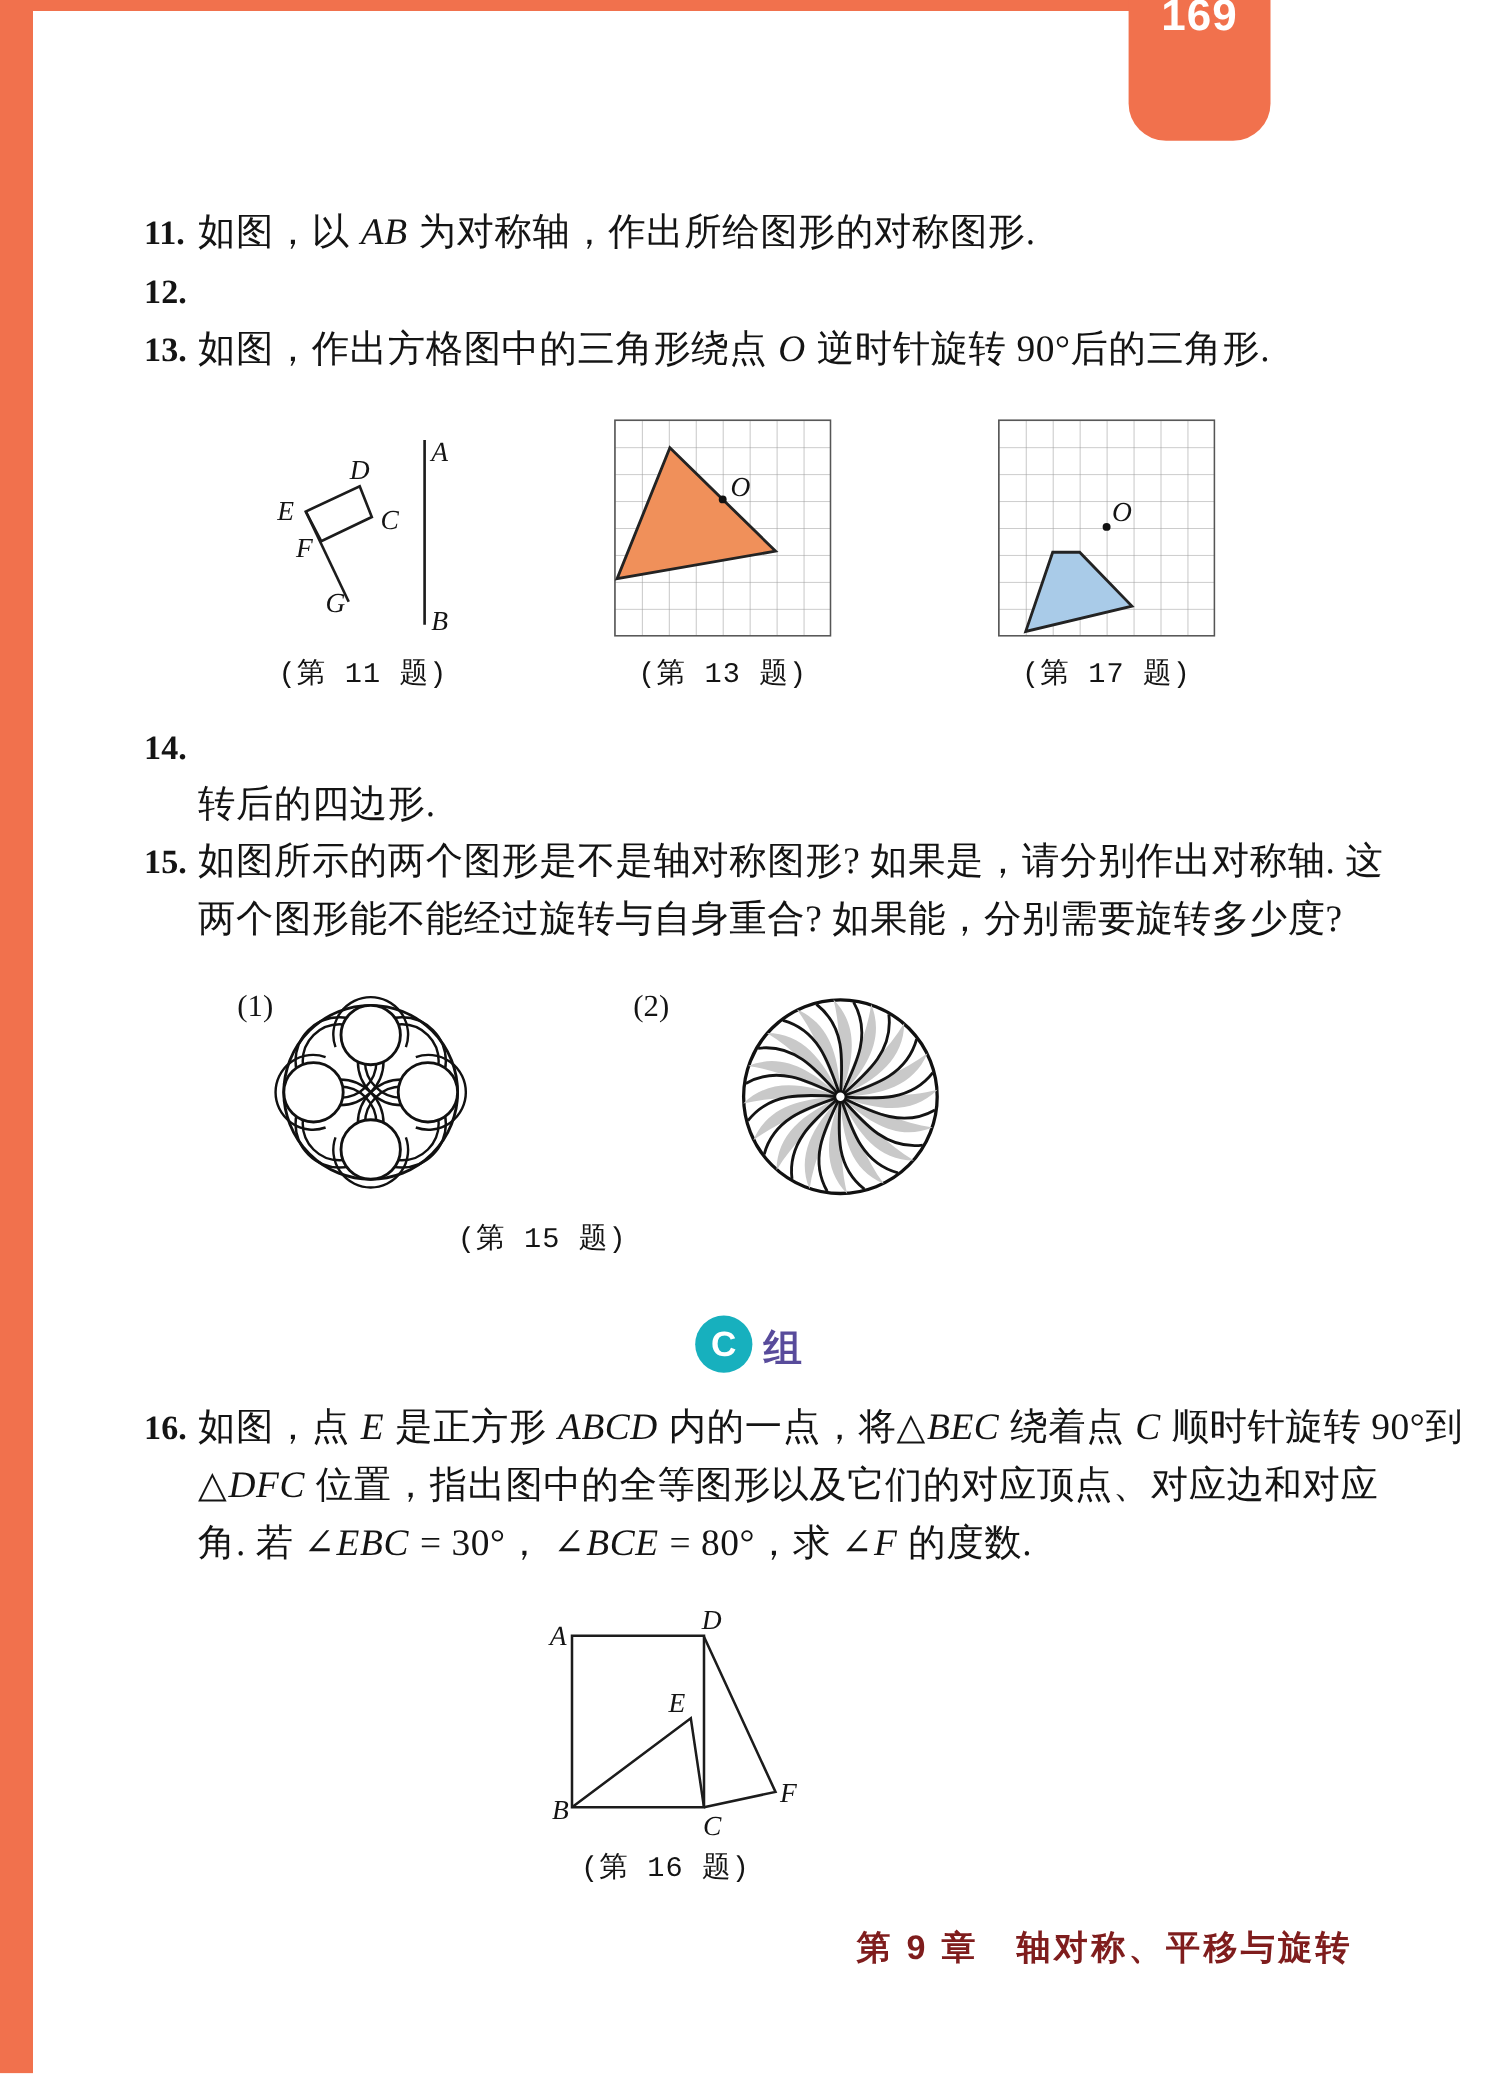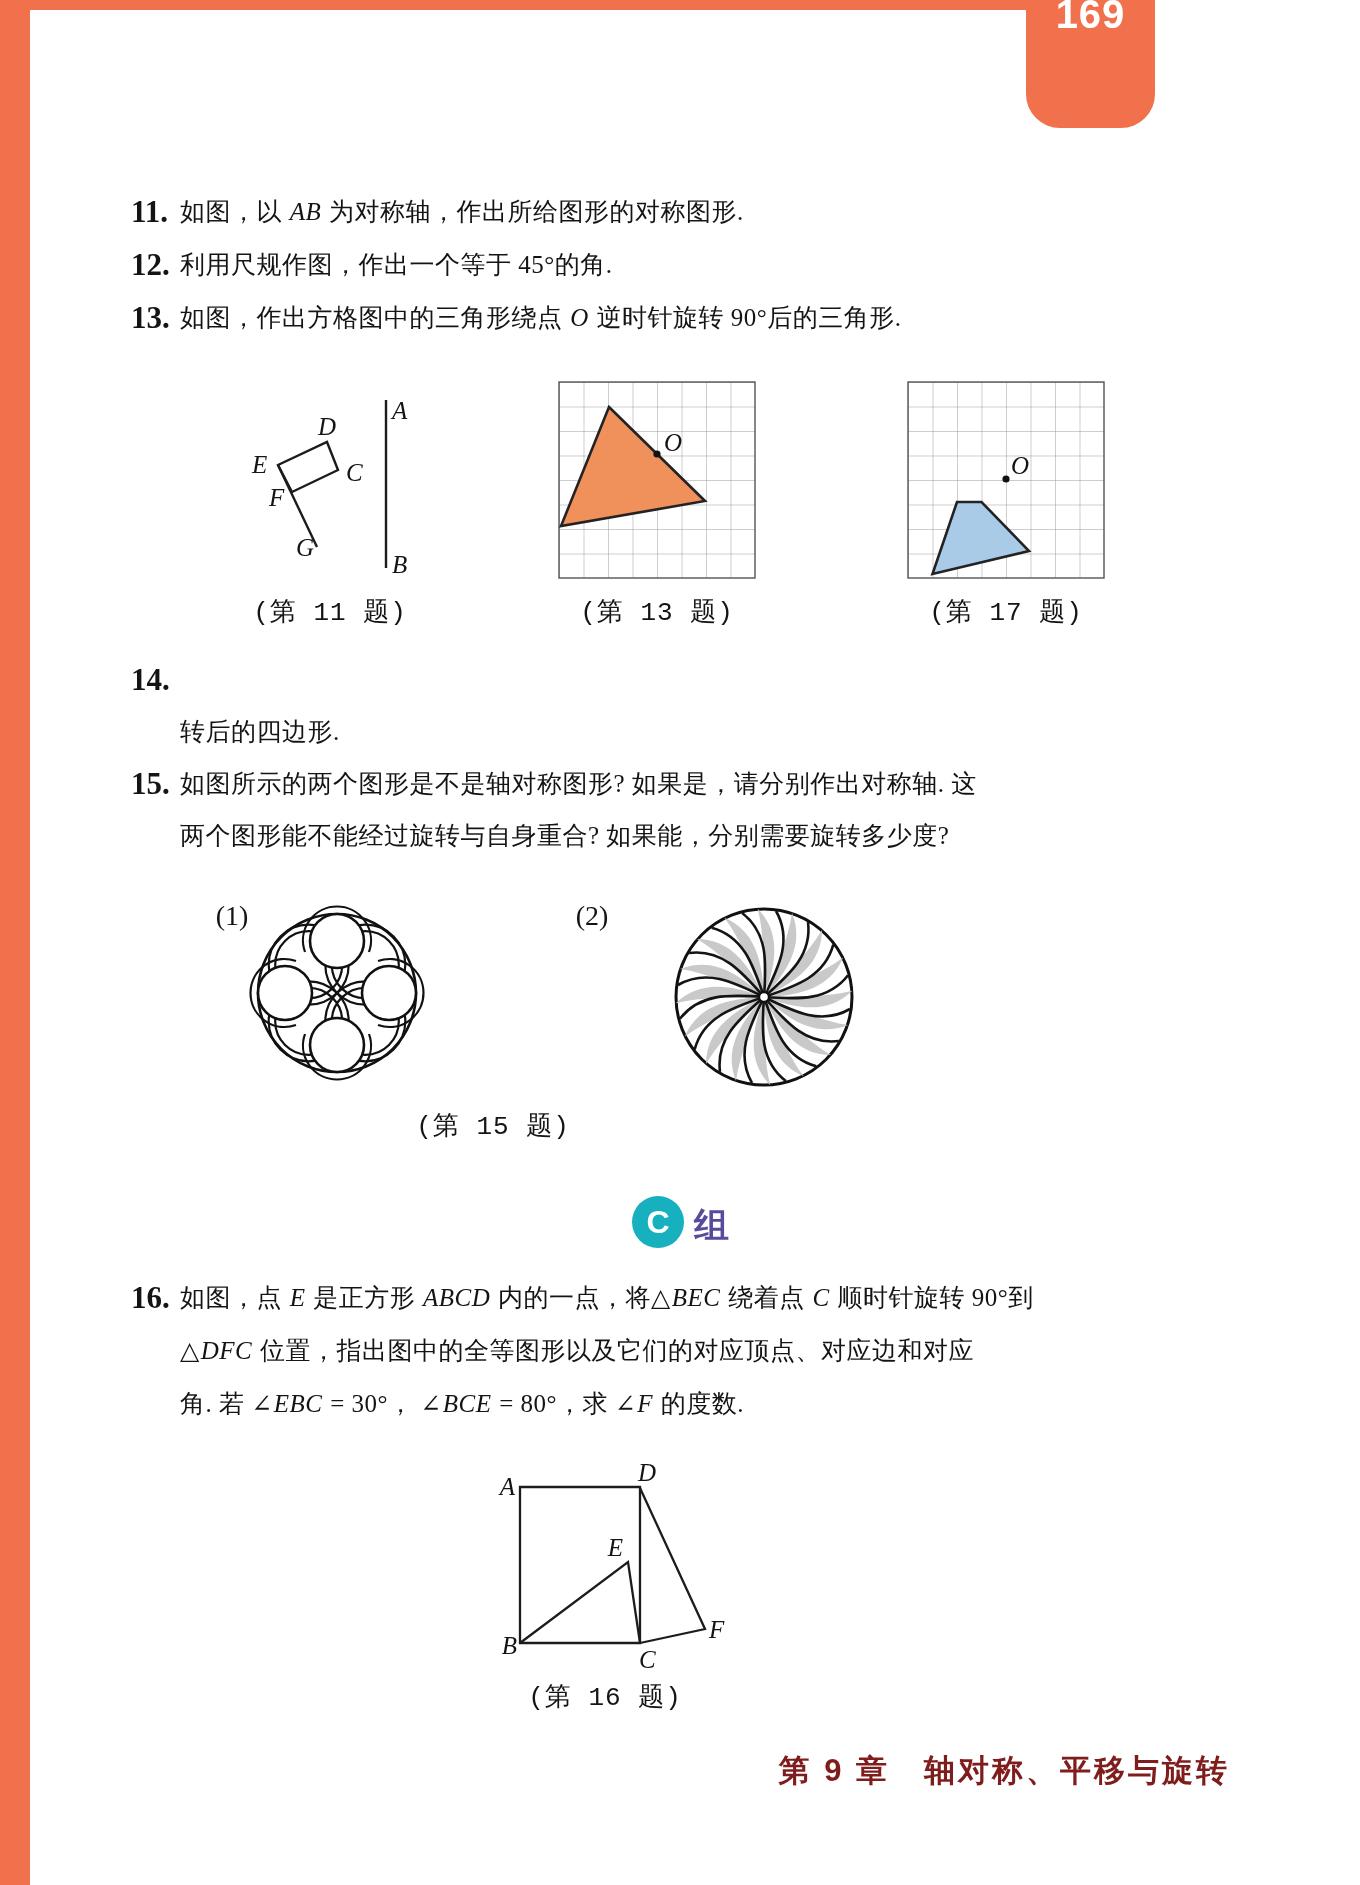--- a/index.html
+++ b/index.html
@@ -4,21 +4,21 @@
 <style>
   html,body{margin:0;padding:0;background:#fff;}
   #page{position:relative;width:1360px;height:1885px;background:#ffffff;overflow:hidden;
         font-family:"Liberation Serif","DejaVu Serif",serif;color:#141414;}
   .leftbar{position:absolute;left:0;top:0;width:30px;height:1885px;background:#F1714D;}
   .topstrip{position:absolute;left:0;top:0;width:1132px;height:10px;background:#F1714D;}
   .pagetab{position:absolute;left:1003px;top:0;width:129px;height:128px;background:#F1714D;
            border-radius:0 0 34px 34px;display:flex;align-items:flex-start;justify-content:center;margin-left:23px;}
   .pagenum{color:#ffffff;font:bold 40px "Liberation Sans",sans-serif;letter-spacing:1px;margin-top:-8px;}
   .pnum{position:absolute;left:131px;width:50px;font-weight:bold;font-size:31px;line-height:40px;white-space:nowrap;}
-  .pline{position:absolute;left:180px;font-size:25px;line-height:40px;letter-spacing:.5px;white-space:nowrap;}
+  .pline{position:absolute;left:180px;font-size:34px;line-height:40px;letter-spacing:.5px;white-space:nowrap;}
   .pline i{font-family:"Liberation Serif","DejaVu Serif",serif;padding:0 1px;}
   .caption{position:absolute;width:220px;text-align:center;font-size:26px;letter-spacing:1px;white-space:nowrap;font-family:Liberation Mono, monospace;}
   .itemlabel{position:absolute;width:70px;text-align:center;font-size:28px;}
   .figsvg{position:absolute;}
   .svglabel{font:italic 25px "Liberation Serif","DejaVu Serif",serif;fill:#141414;}
   .badge-circle{position:absolute;left:632px;top:1196px;width:52px;height:52px;border-radius:50%;
            background:#17B0BE;display:flex;align-items:center;justify-content:center;}
   .badge-letter{color:#fff;font:bold 32px "Liberation Sans",sans-serif;}
   .badge-label{position:absolute;left:694px;top:1202px;color:#584B9B;
            font:bold 35px "Liberation Sans",sans-serif;}
@@ -33,21 +33,20 @@
   <div class="leftbar"></div>
   <div class="topstrip"></div>
   <div class="pagetab">
     <span class="pagenum">169</span>
   </div>
 
   <div class="pnum" style="top:192px">11.</div>
   <div class="pline mathline" style="top:192px">如图，以 <i>AB</i> 为对称轴，作出所给图形的对称图形.</div>
 
   <div class="pnum" style="top:245px">12.</div>
-  <div class="pline mathline" style="top:245px">利用尺规作图，作出一个等于 45°的角.</div>
 
   <div class="pnum" style="top:298px">13.</div>
   <div class="pline mathline" style="top:298px">如图，作出方格图中的三角形绕点 <i>O</i> 逆时针旋转 90°后的三角形.</div>
 
   <svg class="figsvg" style="left:240px;top:393px" width="180" height="185" viewBox="0 0 180 185">
     <line x1="146" y1="7" x2="146" y2="175" stroke="#1c1c1c" stroke-width="2.4"></line>
     <polygon points="87,49 98,77 52,99 38,72" fill="none" stroke="#1c1c1c" stroke-width="2.4"></polygon>
     <line x1="38" y1="72" x2="77" y2="154" stroke="#1c1c1c" stroke-width="2.4"></line>
     <text class="svglabel" x="152" y="26">A</text>
     <text class="svglabel" x="152" y="180">B</text>

